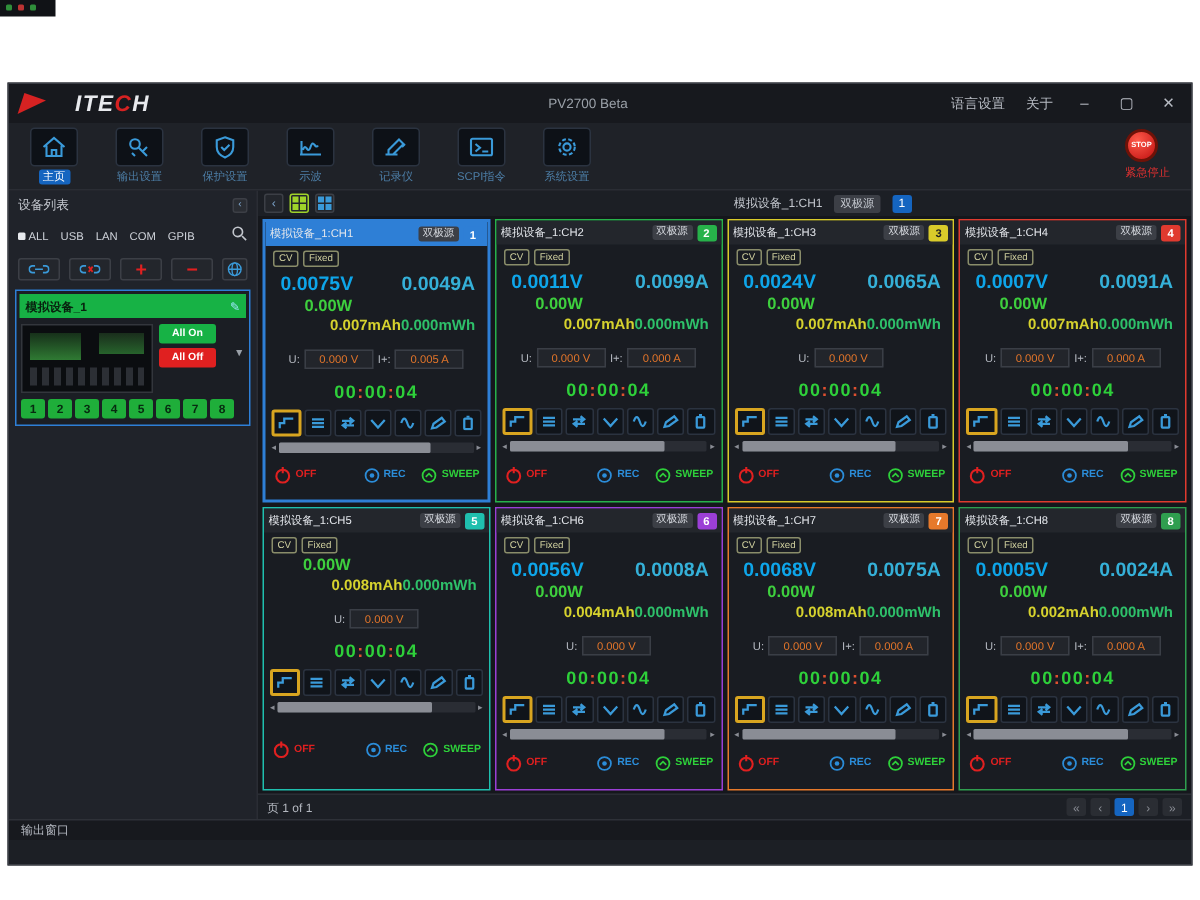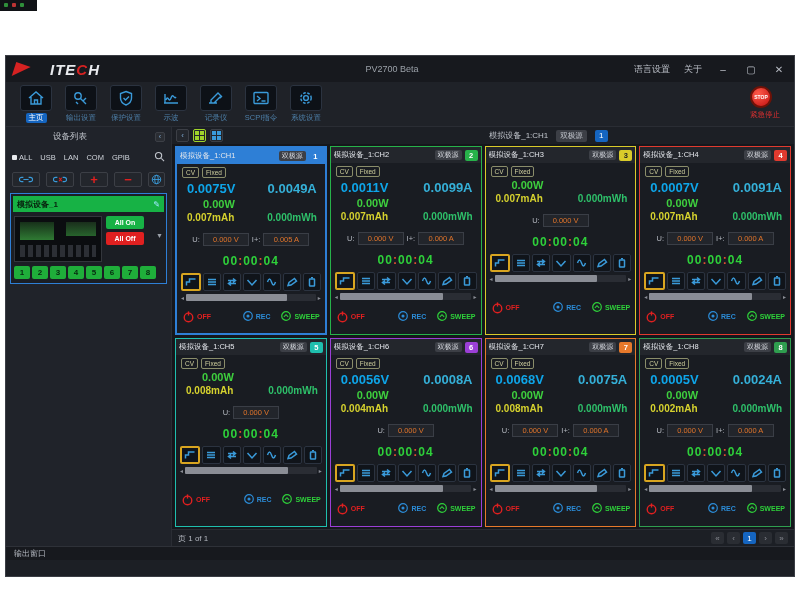--- a/index.html
+++ b/index.html
@@ -24,39 +24,39 @@
   .logo-mark { width:0; height:0; border-left:16px solid #d62222; border-top:5px solid transparent;
     border-bottom:9px solid transparent; transform:skewX(-18deg); }
   .logo-text { font-size:15px; font-weight:bold; letter-spacing:1px; color:#e8eaee; font-style:italic; }
   .logo-text .red { color:#d62222; }
   .win-title { position:absolute; left:0; right:16px; text-align:center; font-size:9px; color:#9aa0a8; }
   .title-right { margin-left:auto; display:flex; align-items:center; gap:14px; z-index:2; }
   .title-menu { font-size:9px; color:#b8bcc4; cursor:default; }
   .win-ctl { font-size:10px; color:#b8bcc4; width:14px; text-align:center; }
 
   
-  .toolbar { height:45px; background:#1f2228; display:flex; align-items:flex-start; gap:1px;
+  .toolbar { height:45px; background:#1f2228; display:flex; align-items:flex-start; gap:13px;
     padding:3px 8px 0 8px; position:relative; flex:0 0 auto; border-bottom:1px solid #2a2d34; }
   .tb-item { display:flex; flex-direction:column; align-items:center; width:44px; }
   .tb-icon { width:32px; height:26px; background:#0d1117; border:1px solid #2b3340; border-radius:3px;
     display:flex; align-items:center; justify-content:center; color:#3a9ad9; }
   .tb-icon svg { stroke:#3a9ad9; fill:none; stroke-width:1.4; }
   .tb-label { margin-top:2px; font-size:7.5px; color:#4d7fa8; line-height:10px; padding:0 3px; border-radius:2px; white-space:nowrap; }
   .tb-item.active .tb-label { background:#1565c0; color:#fff; }
   .stop-wrap { position:absolute; right:14px; top:4px; display:flex; flex-direction:column; }
   .stop-btn { width:22px; height:22px; border-radius:50%; background:radial-gradient(circle at 35% 30%, #ff5a4a, #c01010);
     border:2px solid #6e1208; color:#fff; font-size:5px; font-weight:bold; display:flex; align-items:center; justify-content:center; }
   .stop-label { margin-top:2px; font-size:7.5px; color:#e03030; white-space:nowrap; }
 
   
   .content { flex:1 1 auto; display:flex; min-height:0; }
 
   
   .sidebar { width:166px; flex:0 0 auto; background:#20232a; border-right:1px solid #2a2d34; padding:3px 4px; }
-  .sb-title-row { display:flex; align-items:center; justify-content:space-between; padding:1px 2px 3px 2px;margin-left:41px; }
+  .sb-title-row { display:flex; align-items:center; justify-content:space-between; padding:1px 2px 3px 2px; }
   .sb-title { font-size:8.5px; color:#c2c6cd; }
   .sb-collapse { width:10px; height:10px; background:#2a2d33; border:1px solid #3c3f46; color:#7fa8d0;
     font-size:7px; line-height:8px; text-align:center; border-radius:2px; }
   .sb-filters { display:flex; align-items:center; gap:8px; padding:2px 2px; }
   .sb-filter { font-size:7.5px; color:#cfd3da; display:flex; align-items:center; gap:2px; }
   .sb-filter .dot { width:5px; height:5px; background:#e8eaee; border-radius:1px; display:inline-block; }
   .sb-search { margin-left:auto; }
   .sb-actions { display:flex; align-items:center; gap:6px; padding:4px 2px 5px 2px; }
   .sb-act { width:30px; height:15px; background:#23262c; border:1px solid #3c3f46; border-radius:2px;
     display:flex; align-items:center; justify-content:center; }
@@ -112,21 +112,21 @@
   .type-pill { font-size:7px; color:#d4d7dd; background:#3c3f46; padding:0 3px; border-radius:2px; line-height:10px; white-space:nowrap; }
   .num-chip { min-width:13px; height:11px; background:var(--ch); color:#fff; font-size:7.5px; font-weight:bold;
     display:flex; align-items:center; justify-content:center; border-radius:2px; }
   .card.num-dark .num-chip { color:#222; }
   .mode-row { height:14px; flex:0 0 auto; display:flex; align-items:center; gap:3px; padding:2px 5px 0 5px; }
   .mode-chip { font-size:6.5px; color:#cfcf9e; border:1px solid #8a8d6a; border-radius:2px; padding:0 3px; line-height:9px; }
   .va-row { flex:0 0 auto; display:flex; justify-content:space-between; padding:3px 8px 0 10px; }
   .volt { font-size:13px; font-weight:bold; color:#0ea5e9; }
   .amp  { font-size:13px; font-weight:bold; color:#35b0d8; }
   .pow  { flex:0 0 auto; font-size:11px; font-weight:bold; color:#3ecf3e; padding:2px 0 0 26px; }
-  .energy-row { flex:0 0 auto; display:flex; justify-content:space-between; padding:2px 8px 0 10px; }
+  .energy-row { flex:0 0 auto; display:flex; justify-content:flex-end; padding:2px 8px 0 10px; }
   .mah { font-size:10px; font-weight:bold; color:#d6d22e; }
   .mwh { font-size:10px; font-weight:bold; color:#2ec06a; }
   .set-row { flex:0 0 auto; height:24px; display:flex; align-items:center; justify-content:center; gap:3px; margin-top:4px; }
   .set-label { font-size:7.5px; color:#b4b8c0; }
   .set-box { width:46px; height:13px; background:#22252b; border:1px solid #3a3e46; color:#e0742a;
     font-size:7.5px; display:flex; align-items:center; justify-content:center; }
   .timer { flex:0 0 auto; text-align:center; font-size:12px; font-weight:bold; color:#2ed03a; padding-top:3px; letter-spacing:1px; }
   .timer b { color:#e05030; font-weight:bold; }
   .icon-row { flex:0 0 auto; display:flex; gap:2px; padding:5px 4px 0 4px; }
   .tool-btn { flex:1; height:18px; background:#10141a; border:1px solid #2b3340; border-radius:2px;
@@ -555,20 +555,24 @@
             <div class="card num-dark no-i" style="--ch: #d9cb2a;">
     <div class="card-header">
       <span class="card-title">模拟设备_1:CH3</span>
       <span class="type-pill">双极源</span>
       <span class="num-chip">3</span>
     </div>
     <div class="mode-row">
       <span class="mode-chip">CV</span>
       <span class="mode-chip">Fixed</span>
     </div>
+    <div class="va-row">
+      <span class="volt">0.0024V</span>
+      <span class="amp">0.0065A</span>
+    </div>
     <div class="pow">0.00W</div>
     <div class="energy-row">
       <span class="mah">0.007mAh</span>
       <span class="mwh">0.000mWh</span>
     </div>
     <div class="set-row">
       <span class="set-label">U:</span>
       <span class="set-box">0.000 V</span>
 
     </div>

